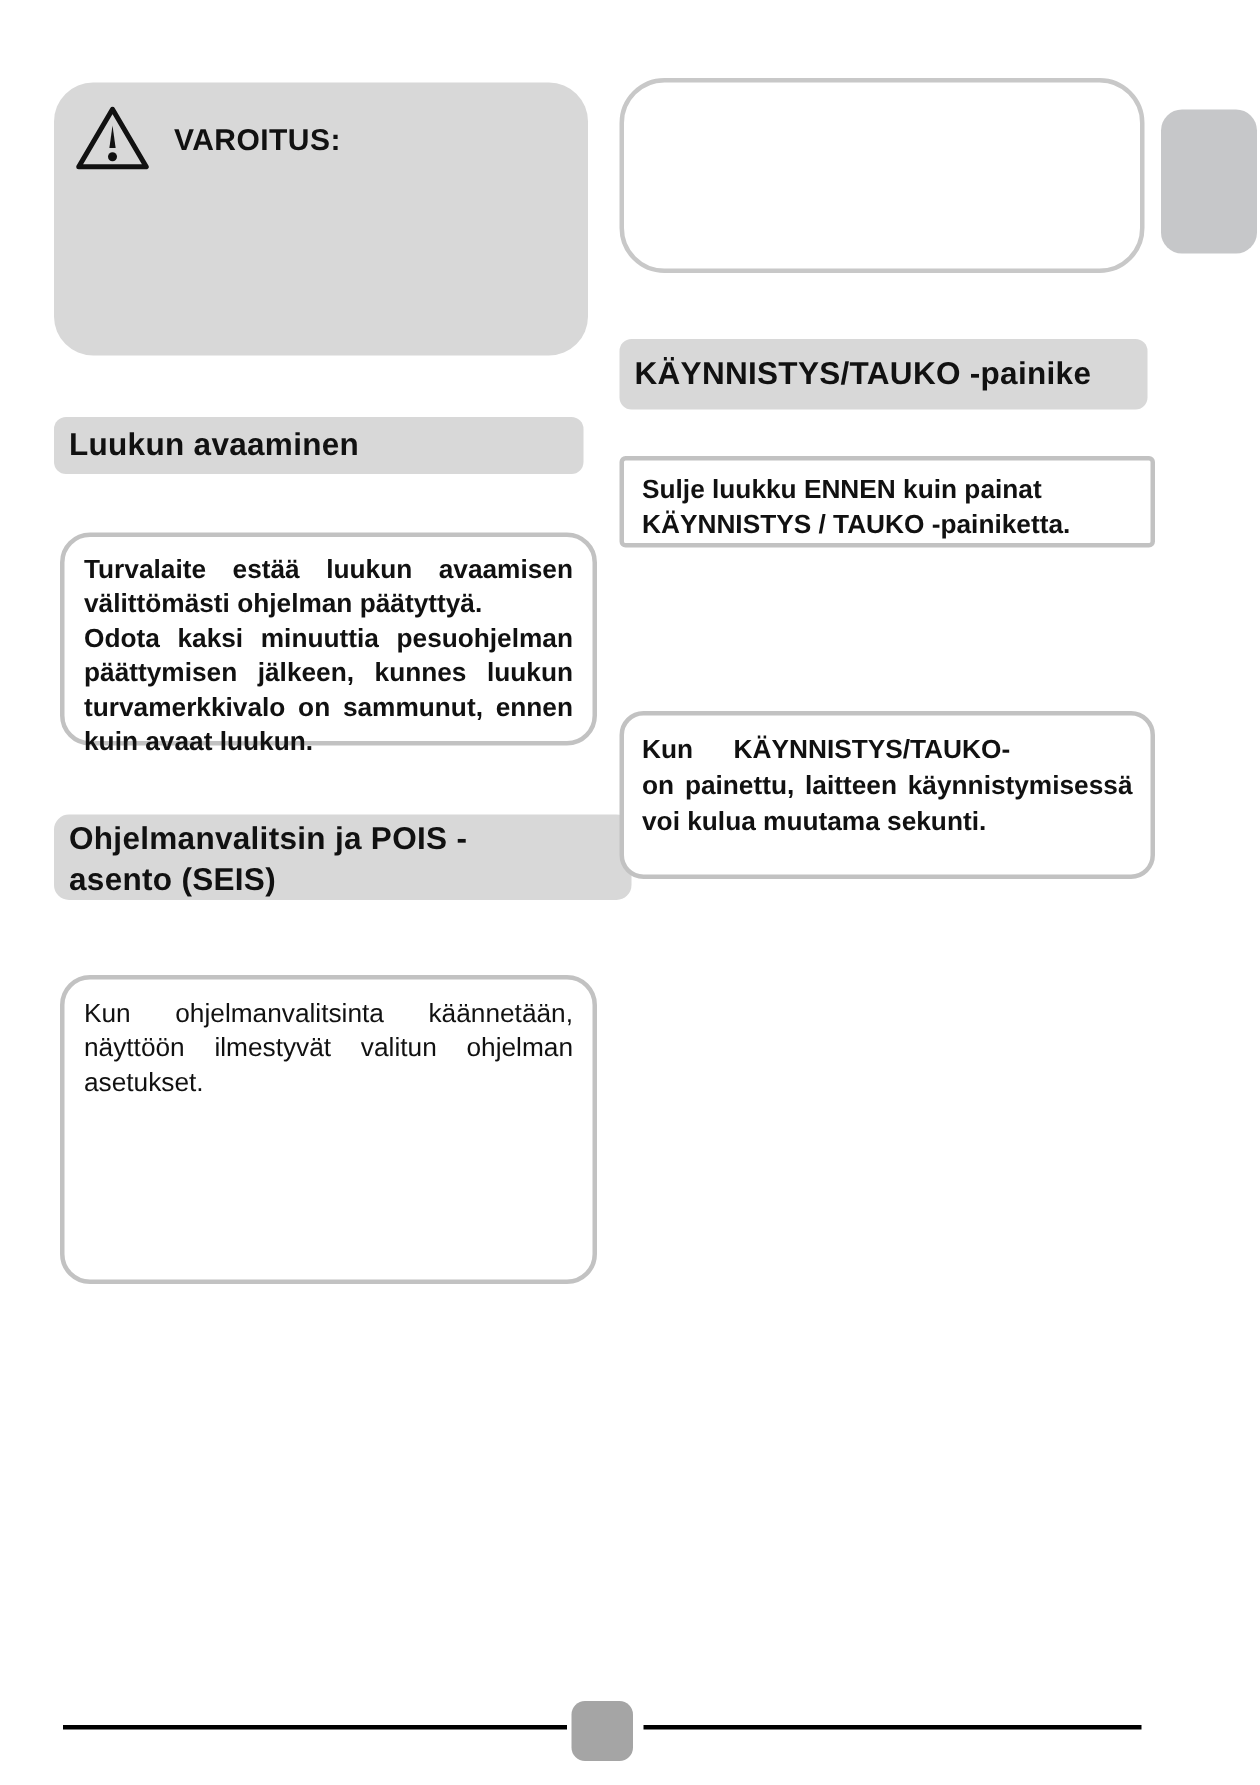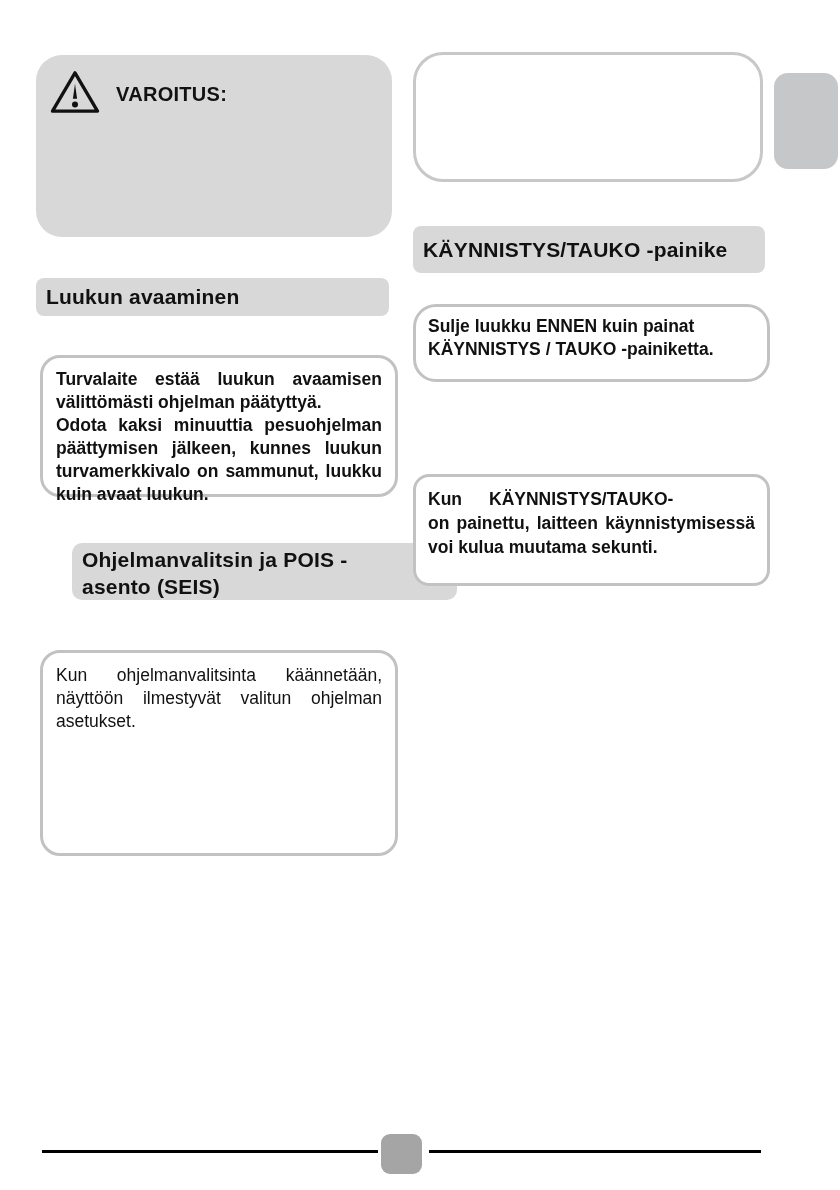--- a/index.html
+++ b/index.html
@@ -68,21 +68,20 @@
     letter-spacing: 0.2px;
   }
   .bar-luukun { left: 36px; top: 278px; width: 353px; height: 38px; text-align: center; }
   .bar-ohjelmanvalitsin {
     left: 36px; top: 543px; width: 385px; height: 57px;
     align-items: flex-start;
     padding-top: 3px;
     line-height: 27px;
     white-space: pre-line;
     border-radius: 10px;
-    margin-left: 36px;
   }
   .bar-kaynnistys { left: 413px; top: 226px; width: 352px; height: 47px; }
 
   
   .note-box {
     background: #ffffff;
     border: 3px solid #c2c2c2;
     border-radius: 20px;
     box-sizing: border-box;
     font-size: 17.5px;
@@ -99,24 +98,24 @@
     font-weight: bold;
   }
   .selector-box {
     left: 40px; top: 650px;
     width: 358px; height: 206px;
     padding: 11px 13px;
   }
   .selector-box .note-gap { height: 23px; }
   .close-door-box {
     left: 413px; top: 304px;
-    width: 357px; height: 78px;
+    width: 357px; height: 61px;
     padding: 8px 12px;
     font-weight: bold;
-    border-radius: 23px;
+    border-radius: 4px;
   }
   .start-box {
     left: 413px; top: 474px;
     width: 357px; height: 112px;
     padding: 10px 12px;
     font-weight: bold;
     border-radius: 16px;
     line-height: 24px;
   }
   .start-box .line1 .lead { display: inline-block; margin-right: 27px; }
@@ -151,21 +150,21 @@
   </div>
 
   <div class="abs placeholder-box"></div>
 
   <div class="abs side-tab"></div>
 
   <div class="abs bar bar-luukun">Luukun avaaminen</div>
 
   <div class="abs note-box door-box justify">
     <p>Turvalaite estää luukun avaamisen välittömästi ohjelman päätyttyä.</p>
-    <p>Odota kaksi minuuttia pesuohjelman päättymisen jälkeen, kunnes luukun turvamerkkivalo on sammunut, luukku kuin avaat luukun.</p>
+    <p>Odota kaksi minuuttia pesuohjelman päättymisen jälkeen, kunnes luukun turvamerkkivalo on sammunut, ennen kuin avaat luukun.</p>
   </div>
 
   <div class="abs bar bar-ohjelmanvalitsin">Ohjelmanvalitsin ja POIS -
 asento (SEIS)</div>
 
   <div class="abs note-box selector-box justify">
     <p>Kun ohjelmanvalitsinta käännetään, näyttöön ilmestyvät valitun ohjelman asetukset.</p>
     <div class="note-gap"></div>
   </div>
 

